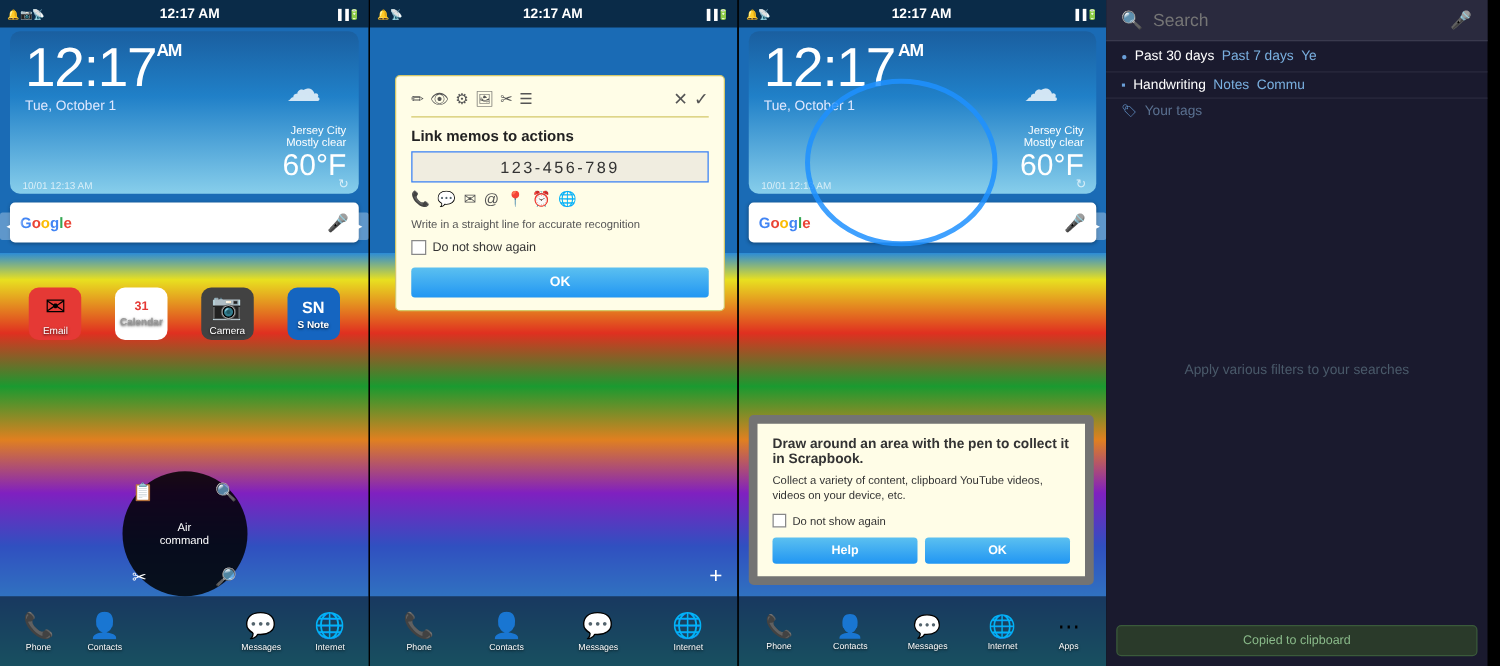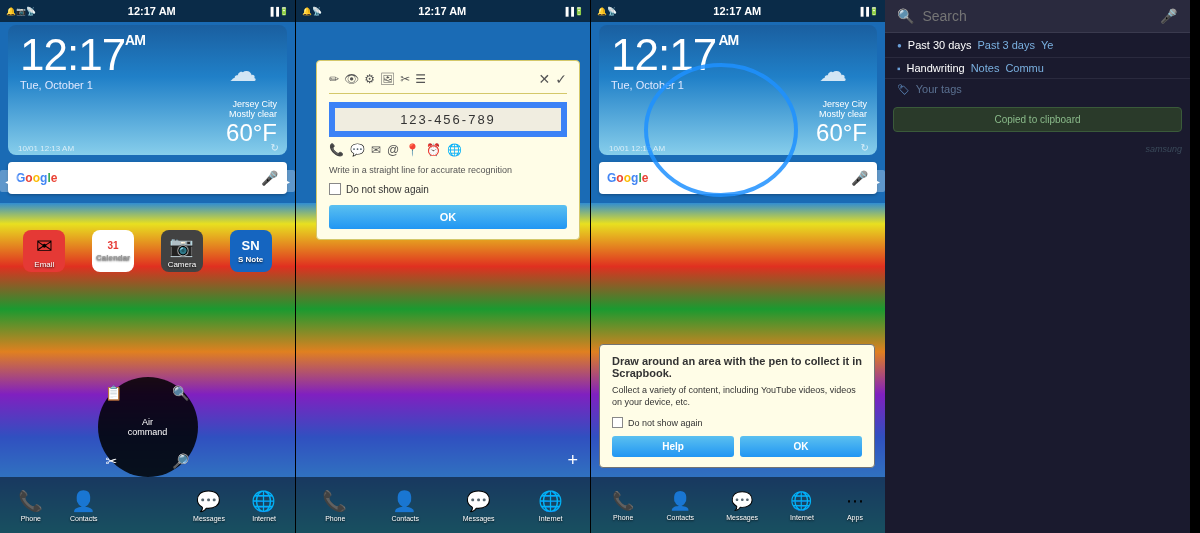--- a/index.html
+++ b/index.html
@@ -306,21 +306,21 @@
     }
 
     .tooltip-desc {
       font-size: 10px;
       line-height: 1.4;
       margin-bottom: 8px;
       color: #444;
     }
 
     .tooltip-number-box {
-      border: 6px solid #3b82f6;
+      border: 1px solid #3b82f6;
       background: #f0ede0;
       padding: 4px 24px;
       text-align: center;
       margin-bottom: 6px;
       font-size: 13px;
       letter-spacing: 2px;
     }
 
     .tooltip-action-icons {
       display: flex;
@@ -372,21 +372,21 @@
       z-index: 6;
     }
 
     
     .scrapbook-popup {
       position: absolute;
       bottom: 65px;
       left: 8px;
       right: 10px;
       background: #fffde7;
-      border: 1px solid #737373;
+      border: 7px solid #737373;
       border-radius: 4px;
       padding: 10px 12px;
       z-index: 20;
       font-size: 10px;
       color: #333;
     }
 
     .scrapbook-title {
       font-weight: bold;
       font-size: 11px;
@@ -688,20 +688,21 @@
       <span class="tooltip-toolbar-icon">✏</span>
       <span class="tooltip-toolbar-icon">👁</span>
       <span class="tooltip-toolbar-icon">⚙</span>
       <span class="tooltip-toolbar-icon">🖼</span>
       <span class="tooltip-toolbar-icon">✂</span>
       <span class="tooltip-toolbar-icon">☰</span>
       <span class="tooltip-close">✕</span>
       <span class="tooltip-check">✓</span>
     </div>
 
+    <div class="tooltip-title">Link memos to actions</div>
 
     <div class="tooltip-number-box">123-456-789</div>
 
     <div class="tooltip-action-icons">
       <span>📞</span>
       <span>💬</span>
       <span>✉</span>
       <span>@</span>
       <span>📍</span>
       <span>⏰</span>
@@ -776,21 +777,21 @@
     <div class="google-logo">
       <span>G</span><span>o</span><span>o</span><span>g</span><span>l</span><span>e</span>
     </div>
     <div class="mic-icon">🎤</div>
   </div>
 
   <div class="nav-arrow nav-arrow-right" style="top:170px;">▶</div>
 
   <div class="scrapbook-popup">
     <div class="scrapbook-title">Draw around an area with the pen to collect it in Scrapbook.</div>
-    <div class="scrapbook-desc">Collect a variety of content, including YouTube videos, videos on your device, etc.</div>
+    <div class="scrapbook-desc">Collect a variety of content, clipboard YouTube videos, videos on your device, etc.</div>
     <div class="scrapbook-checkbox-row">
       <div class="scrapbook-checkbox"></div>
       <span>Do not show again</span>
     </div>
     <div class="scrapbook-buttons">
       <div class="scrapbook-btn scrapbook-help">Help</div>
       <div class="scrapbook-btn scrapbook-ok">OK</div>
     </div>
   </div>
 
@@ -822,37 +823,37 @@
 
   <div class="sidebar-search">
     <span class="sidebar-search-icon">🔍</span>
     <input class="sidebar-search-input" type="text" placeholder="Search" style="">
     <span class="sidebar-mic-icon">🎤</span>
   </div>
 
   <div class="sidebar-filter-row">
     <span class="filter-bullet">●</span>
     <span class="filter-label active">Past 30 days</span>
-    <span class="filter-label">Past 3 days</span>
+    <span class="filter-label">Past 7 days</span>
     <span class="filter-label">Ye</span>
   </div>
 
   <div class="sidebar-category-row">
     <span class="category-icon">▪</span>
     <span class="category-label active">Handwriting</span>
     <span class="category-label">Notes</span>
     <span class="category-label">Commu</span>
   </div>
 
   <div class="sidebar-tags-row">
     <span class="tag-icon">🏷</span>
     <span class="tags-label">Your tags</span>
   </div>
 
+  <div class="sidebar-hint">
+    <span>Apply various filters to your searches</span>
+  </div>
 
   <div class="sidebar-clipboard">
     <span>Copied to clipboard</span>
   </div>
 
-  <div class="sidebar-footer">
-    <span class="samsung-logo">samsung</span>
-  </div>
 </div>
 
 </body></html>

